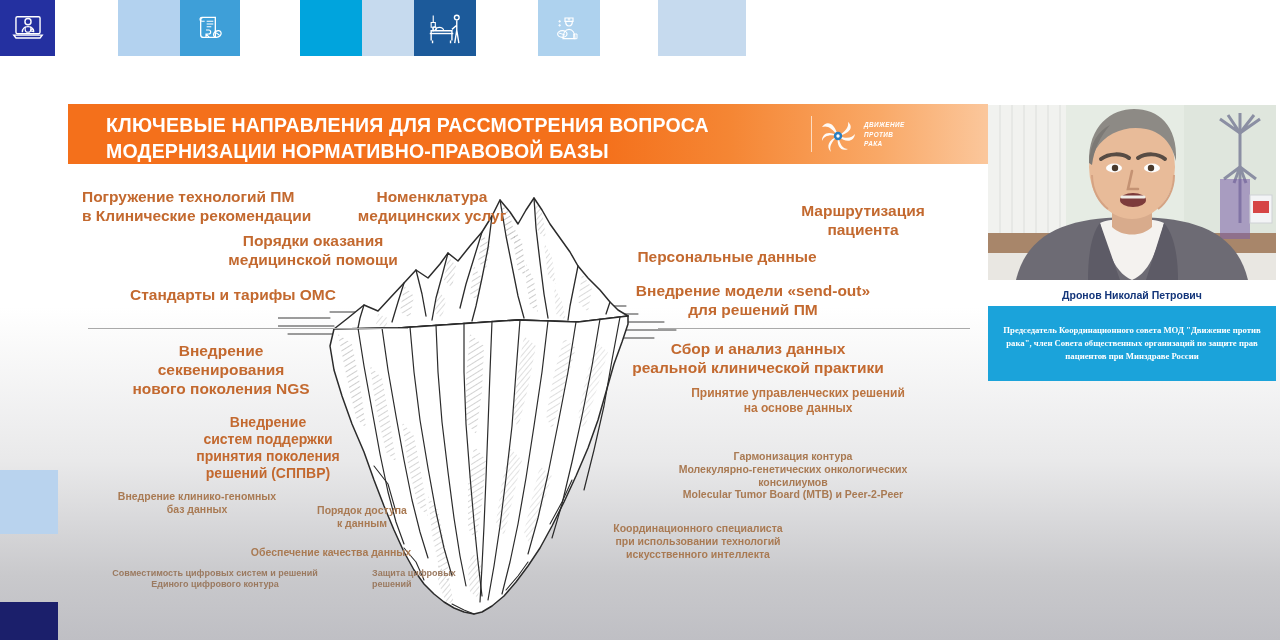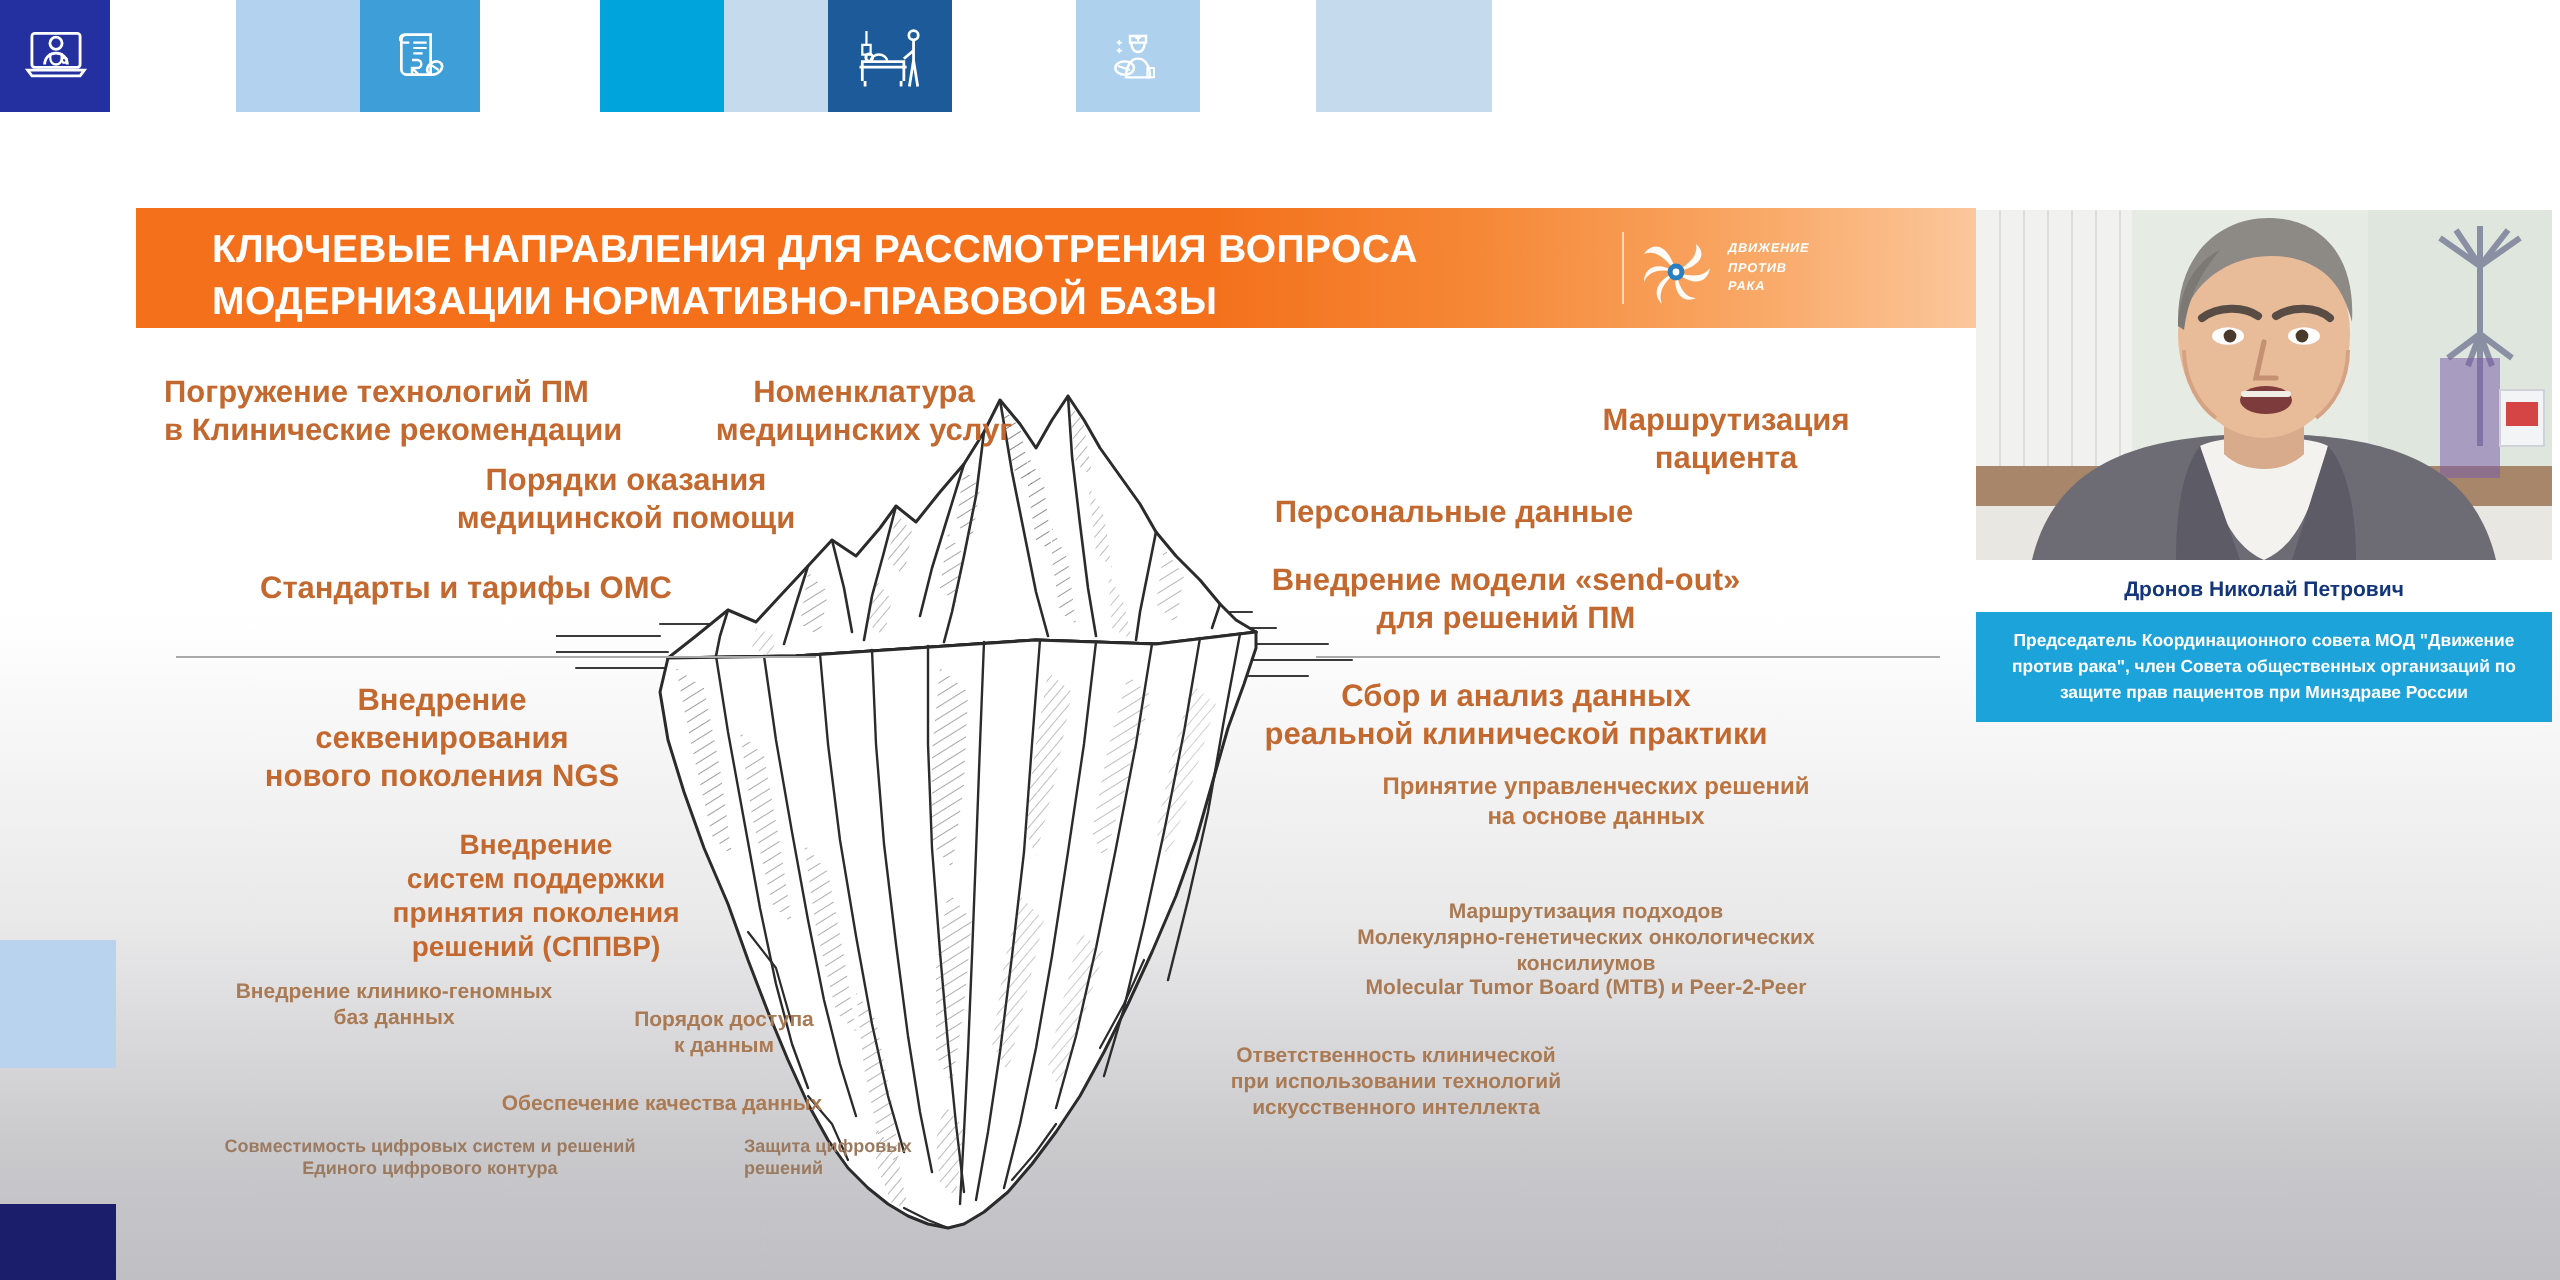--- a/index.html
+++ b/index.html
@@ -48,21 +48,21 @@
   .lbl.l5{font-size:9px;color:#9b7a60;}
   .ctr{text-align:center;}
   .lft{text-align:left;}
   .sub{font-size:.82em;font-weight:bold;}
   
   #video{position:absolute;left:988px;top:105px;width:288px;height:175px;overflow:hidden;background:#6d7a70;}
   #name{position:absolute;left:988px;top:289px;width:288px;text-align:center;
      color:#13357a;font-size:10.5px;font-weight:bold;}
   #role{position:absolute;left:988px;top:306px;width:288px;background:#1ba3da;
      color:#ffffff;font-size:8.7px;font-weight:bold;line-height:13px;text-align:center;
-     padding:8px 8px;box-sizing:border-box;}
+     padding:18px 8px;box-sizing:border-box;font-family:Liberation Serif, serif;}
 </style>
 </head>
 <body>
 
 <div id="stage">
 
   <div id="topbar">
     <div class="tile" style="left:0px;width:55px;background:#2430a0;">
       <svg width="34" height="34" viewBox="0 0 48 48">
         <rect x="7" y="8" width="34" height="24" rx="2" fill="none" stroke="#fff" stroke-width="2"></rect>
@@ -313,38 +313,38 @@
     </div>
 
     <div class="lbl l2 ctr" style="left:110px;top:310px;width:180px;">
       <span>Внедрение</span><br>
       <span>систем поддержки</span><br>
       <span>принятия поколения</span><br>
       <span>решений (СППВР)</span>
     </div>
 
     <div class="lbl l4 ctr" style="left:560px;top:346px;width:330px;">
-      <span>Маршрутизация подходов</span><br>
+      <span>Гармонизация контура</span><br>
       <span>Молекулярно-генетических онкологических</span><br>
       <span>консилиумов</span><br>
       <span>Molecular Tumor Board  (MTB) и Peer-2-Peer</span>
     </div>
 
     <div class="lbl l4 ctr" style="left:214px;top:400px;width:160px;">
       <span>Порядок доступа</span><br>
       <span>к данным</span>
     </div>
 
     <div class="lbl l4 ctr" style="left:24px;top:386px;width:210px;">
       <span>Внедрение клинико-геномных</span><br>
       <span>баз данных</span>
     </div>
 
     <div class="lbl l4 ctr" style="left:520px;top:418px;width:220px;">
-      <span>Ответственность клинической</span><br>
+      <span>Координационного специалиста</span><br>
       <span>при использовании технологий</span><br>
       <span>искусственного интеллекта</span>
     </div>
 
     <div class="lbl l4 ctr" style="left:148px;top:442px;width:230px;">
       <span>Обеспечение качества данных</span>
     </div>
 
 
     <div class="lbl l5 ctr" style="left:22px;top:464px;width:250px;">

